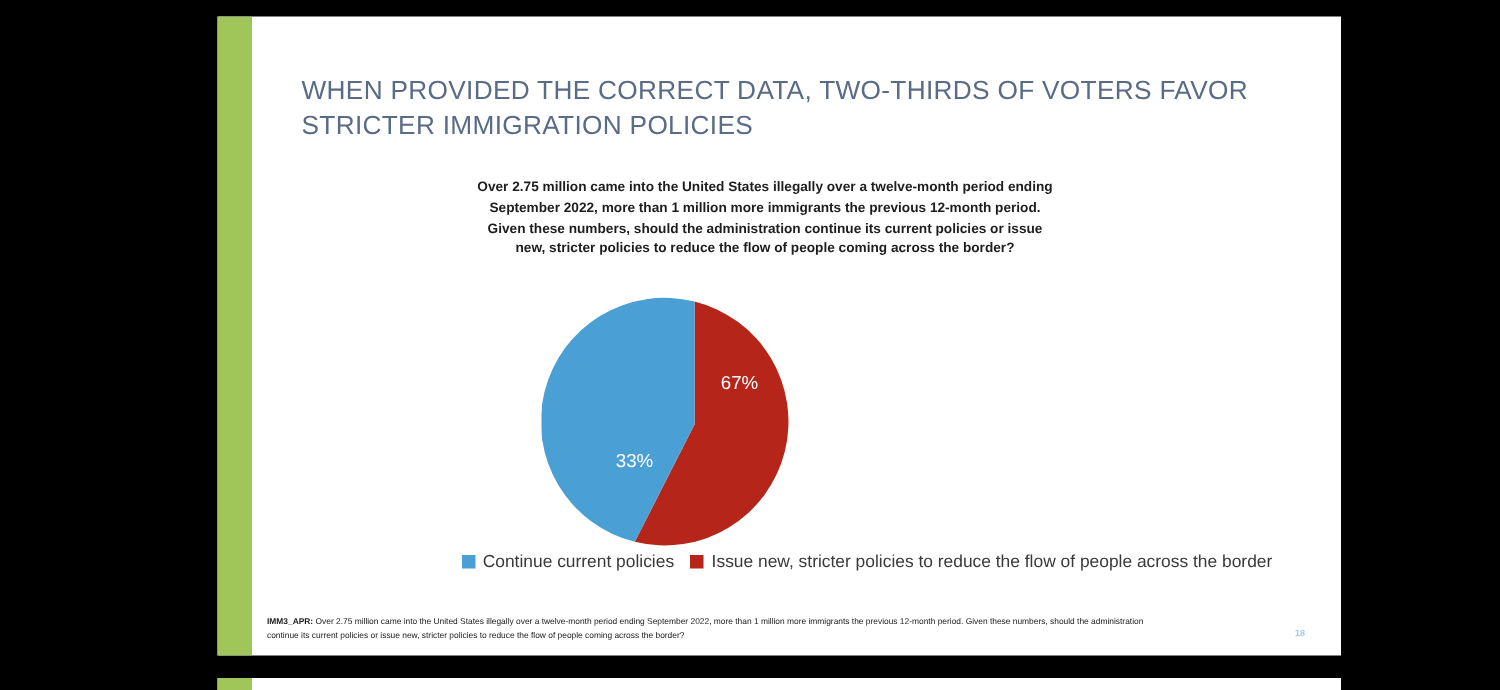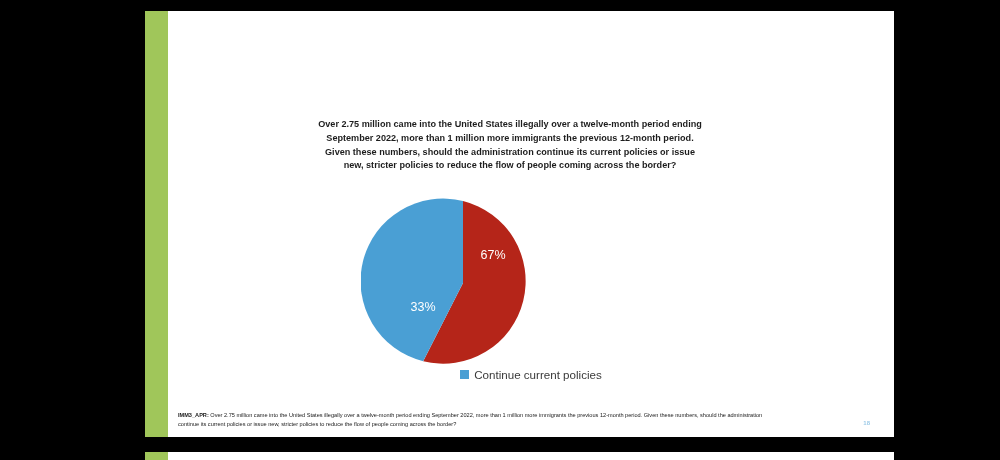--- a/index.html
+++ b/index.html
@@ -105,20 +105,21 @@
   
   #legend {
     position: absolute;
     left: 0;
     top: 357px;
     width: 726px;
     display: flex;
     justify-content: center;
     align-items: center;
     gap: 11px;
+    padding-left: 47px;
   }
   .legend-item {
     display: flex;
     align-items: center;
     gap: 5px;
   }
   .legend-swatch {
     width: 9px;
     height: 9px;
     flex: 0 0 auto;
@@ -155,40 +156,45 @@
 <body>
 
 <div id="viewport">
 
   <div class="slide" id="slide-current">
 
     <div class="accent-bar" style="background: rgb(160, 198, 90);"></div>
 
     <div class="slide-body">
 
+      <div id="slide-title" style="color: rgb(90, 107, 135);">WHEN PROVIDED THE CORRECT DATA, TWO-THIRDS OF VOTERS FAVOR STRICTER IMMIGRATION POLICIES</div>
 
       <div id="question-text">Over 2.75 million came into the United States illegally over a twelve-month period ending September 2022, more than 1 million more immigrants the previous 12-month period. Given these numbers, should the administration continue its current policies or issue new, stricter policies to reduce the flow of people coming across the border?</div>
 
       <div id="pie-chart-area">
         <svg id="pie-svg" width="210" height="172" viewBox="0 0 210 172">
 
           <path d="M 102 8 A 82 82 0 1 1 62.2 168.2 L 102 90 Z" fill="#b52519"></path>
 
           <path d="M 62.2 168.2 A 82 82 0 0 1 102 8 L 102 90 Z" fill="#4a9fd4"></path>
 
           <text class="slice-label" x="132" y="66" text-anchor="middle">67%</text>
           <text class="slice-label" x="62" y="118" text-anchor="middle">33%</text>
         </svg>
       </div>
 
       <div id="legend">
         <div class="legend-item">
           <span class="legend-swatch" style="background: rgb(74, 159, 212);"></span>
           <span class="legend-label">Continue current policies</span>
         </div>
+        <div class="legend-item">
+          <span class="legend-swatch" style="background: rgb(181, 37, 25);"></span>
+          <span class="legend-label">Issue new, stricter policies to reduce the flow of people across the border</span>
+        </div>
       </div>
 
       <div id="footnote"><span id="footnote-code">IMM3_APR:</span><span> Over 2.75 million came into the United States illegally over a twelve-month period ending September 2022, more than 1 million more immigrants the previous 12-month period. Given these numbers, should the administration continue its current policies or issue new, stricter policies to reduce the flow of people coming across the border?</span></div>
 
       <div id="page-number">18</div>
 
     </div>
   </div>
 
   <div class="slide" id="slide-next">

